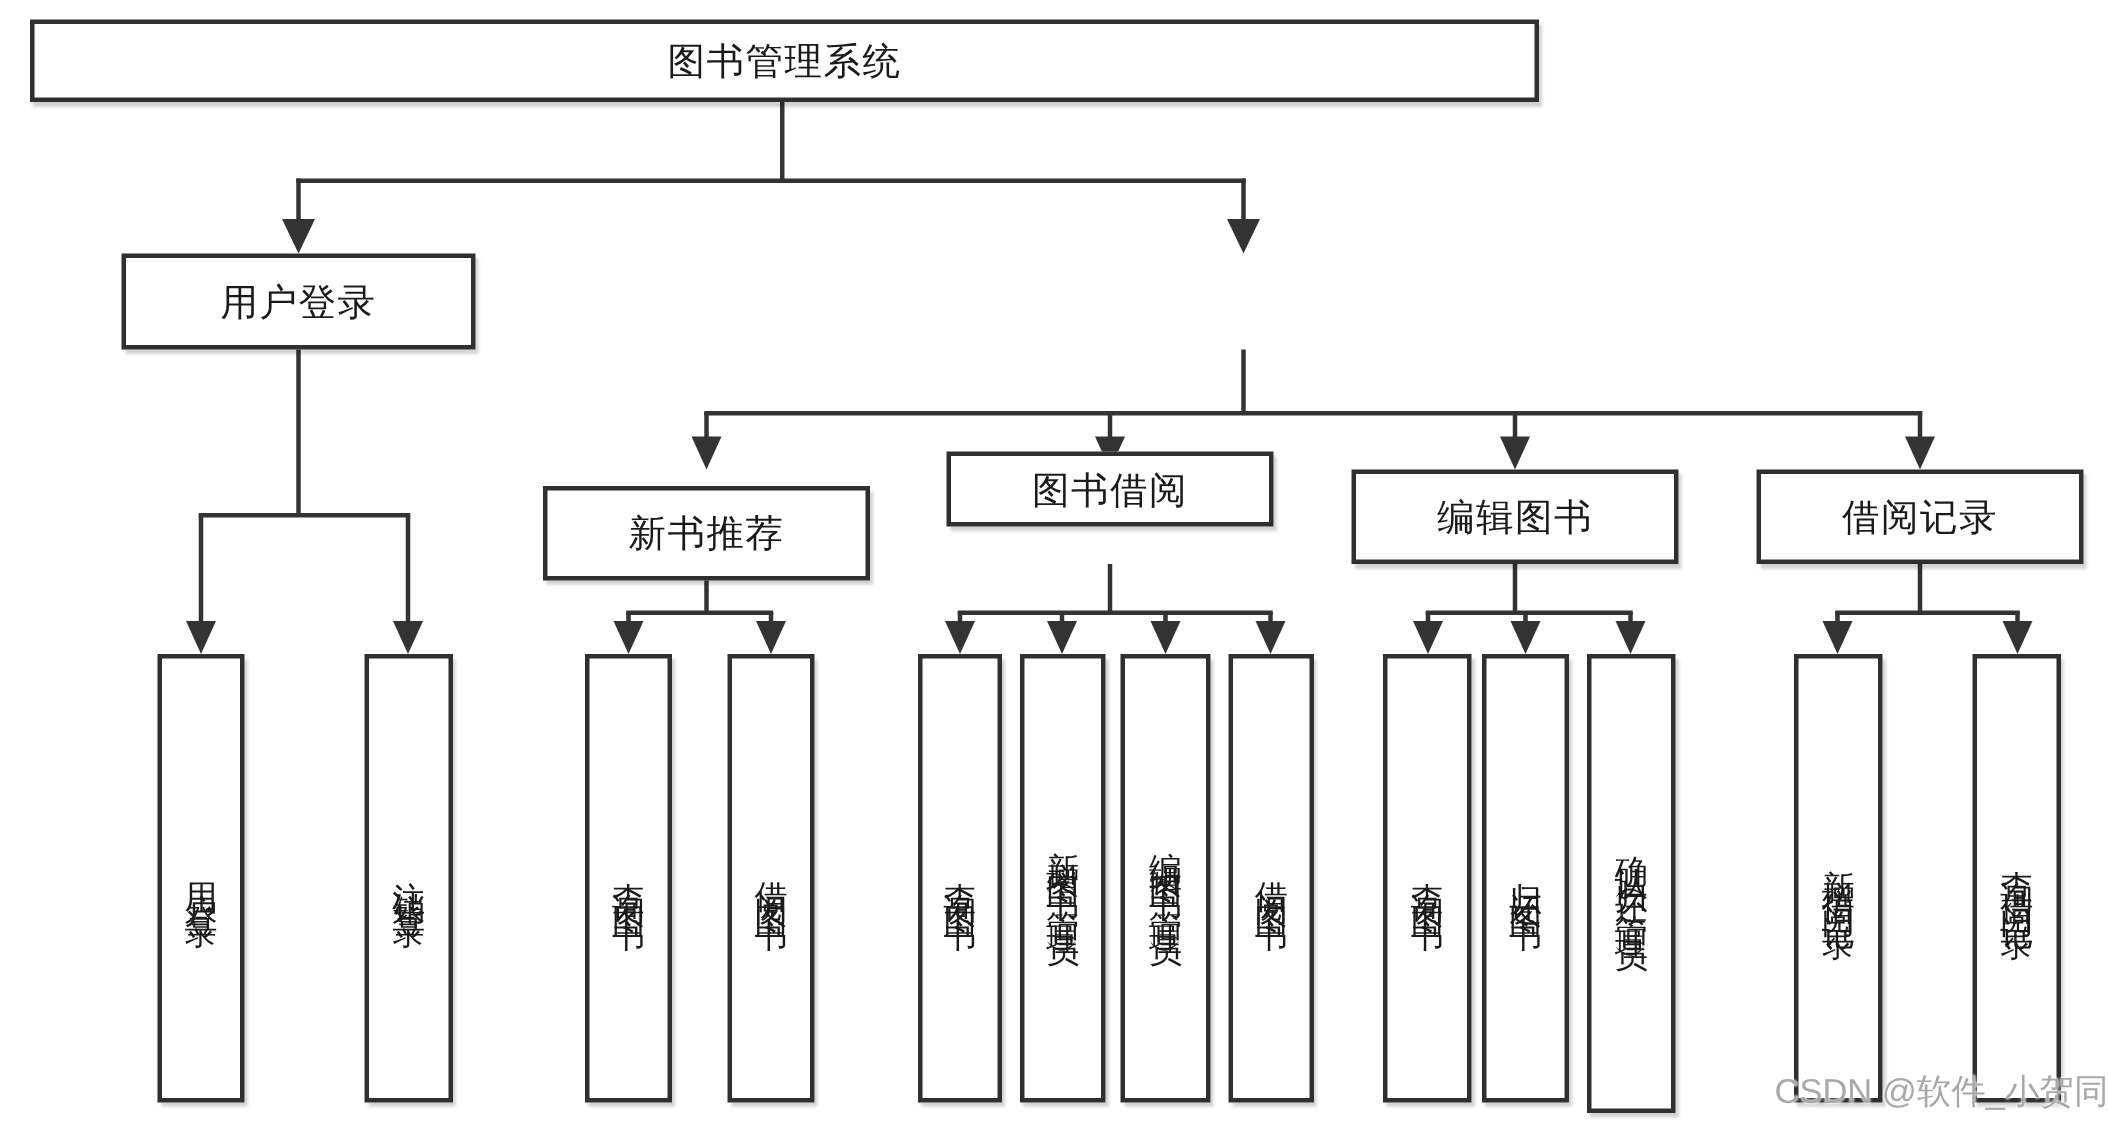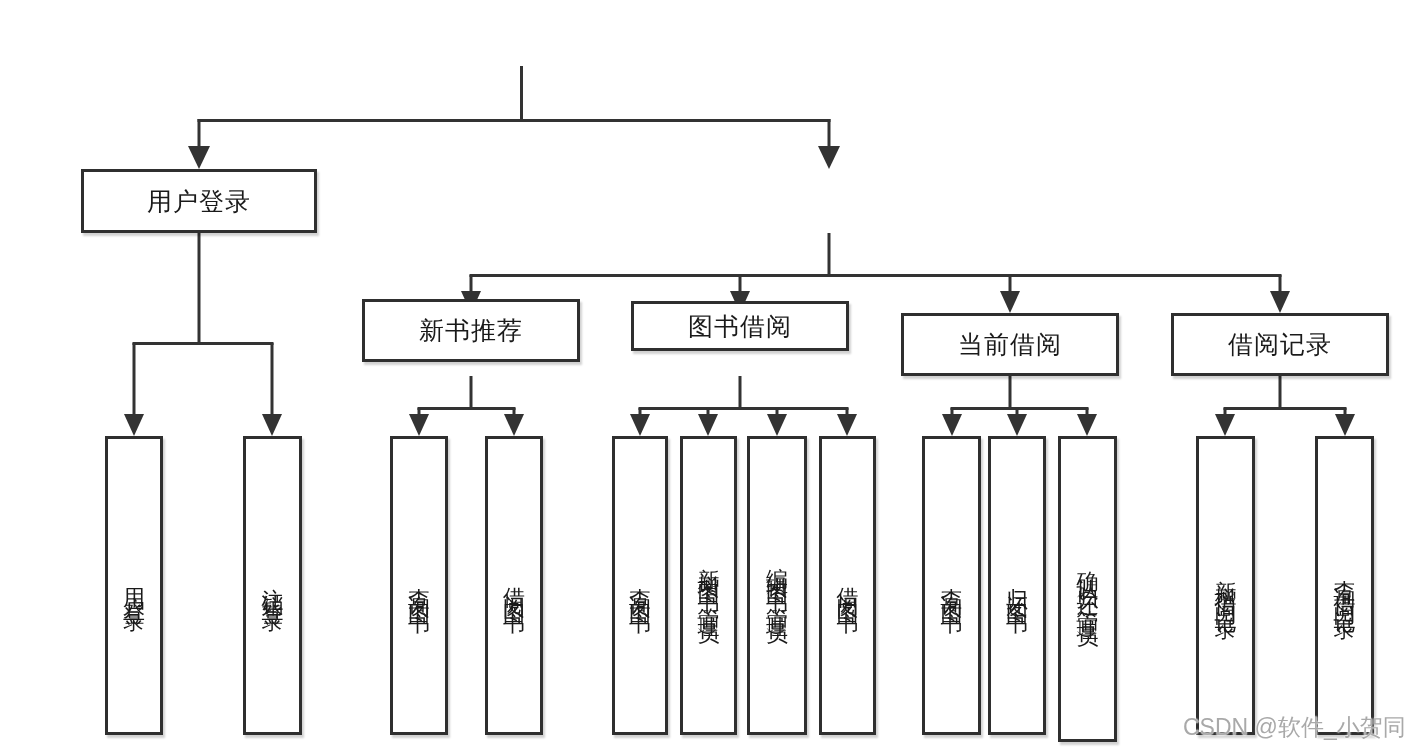--- a/index.html
+++ b/index.html
@@ -122,33 +122,36 @@
       <polygon points="767,414 787,414 777,436"></polygon>
       <polygon points="837,414 857,414 847,436"></polygon>
       <polygon points="942,414 962,414 952,436"></polygon>
       <polygon points="1007,414 1027,414 1017,436"></polygon>
       <polygon points="1077,414 1097,414 1087,436"></polygon>
       <polygon points="1215,414 1235,414 1225,436"></polygon>
       <polygon points="1335,414 1355,414 1345,436"></polygon>
     </g>
   </svg>
 
+  <div class="node h" style="left:20px;top:13px;width:1006px;height:55px">
+    <span class="lbl">图书管理系统</span>
+  </div>
 
   <div class="node h" style="left:81px;top:169px;width:236px;height:64px">
     <span class="lbl">用户登录</span>
   </div>
 
-  <div class="node h" style="left:362px;top:299px;width:218px;height:63px">
+  <div class="node h" style="left:362px;top:324px;width:218px;height:63px">
     <span class="lbl">新书推荐</span>
   </div>
   <div class="node h" style="left:631px;top:301px;width:218px;height:50px">
     <span class="lbl">图书借阅</span>
   </div>
   <div class="node h" style="left:901px;top:313px;width:218px;height:63px">
-    <span class="lbl">当前借阅</span>
+    <span class="lbl">编辑图书</span>
   </div>
   <div class="node h" style="left:1171px;top:313px;width:218px;height:63px">
     <span class="lbl">借阅记录</span>
   </div>
 
   <div class="node v" style="left:105px;top:436px;width:58px;height:299px">
     <span class="vlbl">用户登录</span>
   </div>
   <div class="node v" style="left:243px;top:436px;width:59px;height:299px">
     <span class="vlbl">注销登录</span>

